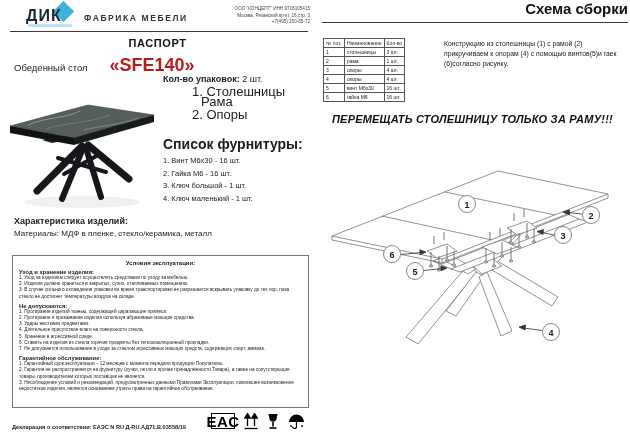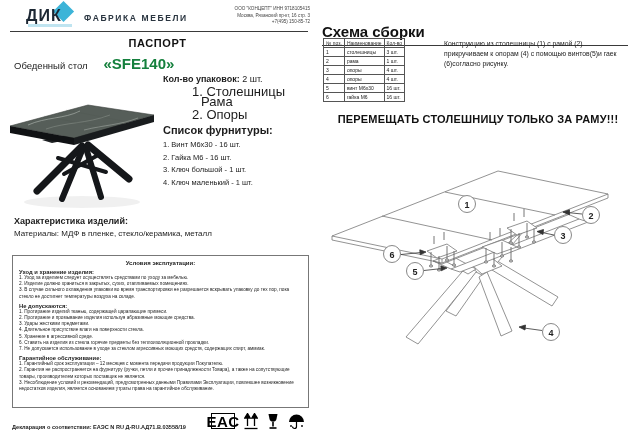--- a/index.html
+++ b/index.html
@@ -16,59 +16,59 @@
   .brand-wrap{position:absolute;left:0;top:0;width:52px;height:24px;}
   .brand-diamond{position:absolute;left:30px;top:-2px;width:15px;height:15px;background:#3cb4d8;transform:rotate(45deg);z-index:0;}
   .brand-text{position:absolute;left:0;top:1px;font-size:16px;font-weight:bold;letter-spacing:1px;color:#1c2733;z-index:1;}
   .brand-tagline{position:absolute;left:2px;top:18px;width:44px;height:3px;background:#bfe4f0;}
   .brand-sub{position:absolute;left:58px;top:7px;font-size:8.5px;font-weight:bold;letter-spacing:1.6px;color:#2a3540;}
   .company-info{left:218px;top:6px;width:92px;text-align:right;font-size:4.6px;line-height:1.45;color:#444;}
   .header-rule{left:10px;top:31px;width:298px;height:0;border-top:1.4px solid #3a3a3a;}
 
   
   .passport-title{left:0;top:37px;width:315px;text-align:center;font-size:11px;font-weight:bold;letter-spacing:.6px;color:#111;}
-  .product-line{left:14px;top:55px;display:flex;align-items:baseline;gap:16px;}
+  .product-line{left:14px;top:55px;display:flex;align-items:baseline;gap:22px;}
   .product-type{font-size:9.5px;color:#222;}
-  .product-name{font-size:15px;font-weight:bold;color:#15803d;}
+  .product-name{font-size:18px;font-weight:bold;color:#b91c1c;}
   .photo{left:0;top:98px;width:160px;height:115px;}
 
   .pkg-block{left:163px;top:74px;width:150px;}
   .pkg-heading{font-size:9px;font-weight:bold;}
   .pkg-heading .val{font-weight:normal;}
   .pkg-item{font-size:13px;line-height:10px;margin-left:29px;}
   .pkg-item.indent{padding-left:9px;}
   .pkg-item.spaced{margin-top:3px;}
-  .hw-heading{margin-top:4px;font-size:11px;font-weight:bold;}
+  .hw-heading{margin-top:16px;font-size:14px;font-weight:bold;}
   .hw-list{margin-top:3px;}
   .hw-item{font-size:7.5px;line-height:12.5px;}
 
   .chars-block{left:14px;top:216px;width:298px;}
   .chars-heading{font-size:9px;font-weight:bold;}
   .chars-materials{margin-top:3px;font-size:8px;}
   .chars-materials b{font-weight:normal;}
   .chars-weight{margin-top:1px;font-size:8px;font-weight:bold;}
 
   .cond-box{left:12px;top:255px;width:283px;height:143px;border:1px solid #777;padding:4px 6px;}
   .cond-title{text-align:center;font-size:6px;font-weight:bold;margin-bottom:2px;}
   .cond-heading{font-size:5.8px;font-weight:bold;margin-top:3px;}
   .cond-item{font-size:4.7px;line-height:1.32;color:#222;}
 
   .declaration{left:12px;top:424px;font-size:5.6px;font-weight:bold;color:#222;}
   .icon-row{left:211px;top:410px;display:flex;align-items:center;gap:9px;height:22px;}
   .eac-box{width:22px;height:14px;border:1.8px solid #000;display:flex;align-items:center;justify-content:center;
            font-size:15px;font-weight:700;letter-spacing:.5px;color:#000;}
 
   
-  .asm-title{left:322px;top:23px;width:306px;font-size:15px;font-weight:bold;color:#111;
-             padding-bottom:5px;border-bottom:1.4px solid #3a3a3a;}
+  .asm-title{left:322px;top:0;width:306px;font-size:15px;font-weight:bold;color:#111;
+             padding-bottom:5px;border-bottom:1.4px solid #3a3a3a;text-align:right;}
   .parts-table{left:323px;top:38px;border-collapse:collapse;font-size:5px;color:#222;}
   .parts-table th,.parts-table td{border:0.7px solid #555;padding:1px 2px;text-align:left;font-weight:normal;white-space:nowrap;}
   .parts-table th{color:#333;}
   .instruction{left:444px;top:39px;width:180px;font-size:6.8px;line-height:1.45;color:#222;}
-  .warning{left:332px;top:113px;width:292px;text-align:center;font-size:11px;font-weight:bold;letter-spacing:.2px;color:#111;}
+  .warning{left:332px;top:113px;width:292px;text-align:left;font-size:11px;font-weight:bold;letter-spacing:.2px;color:#111;font-style:italic;}
   .diagram{left:330px;top:148px;width:300px;height:296px;}
 
   svg text.callout-num{font-family:"Liberation Sans",sans-serif;font-size:9px;font-weight:bold;fill:#222;}
 </style>
 </head>
 <body>
 
 <div class="abs logo-row">
   <div class="brand-wrap">
     <div class="brand-diamond"></div>

